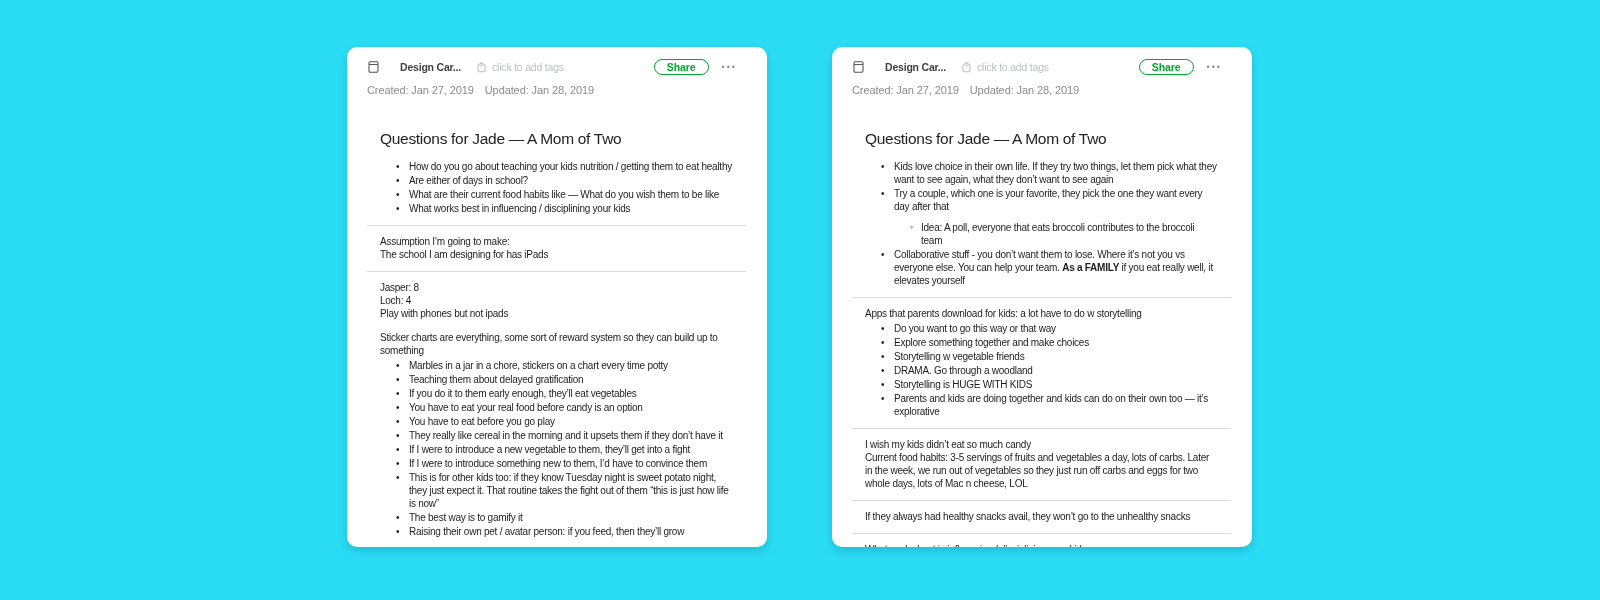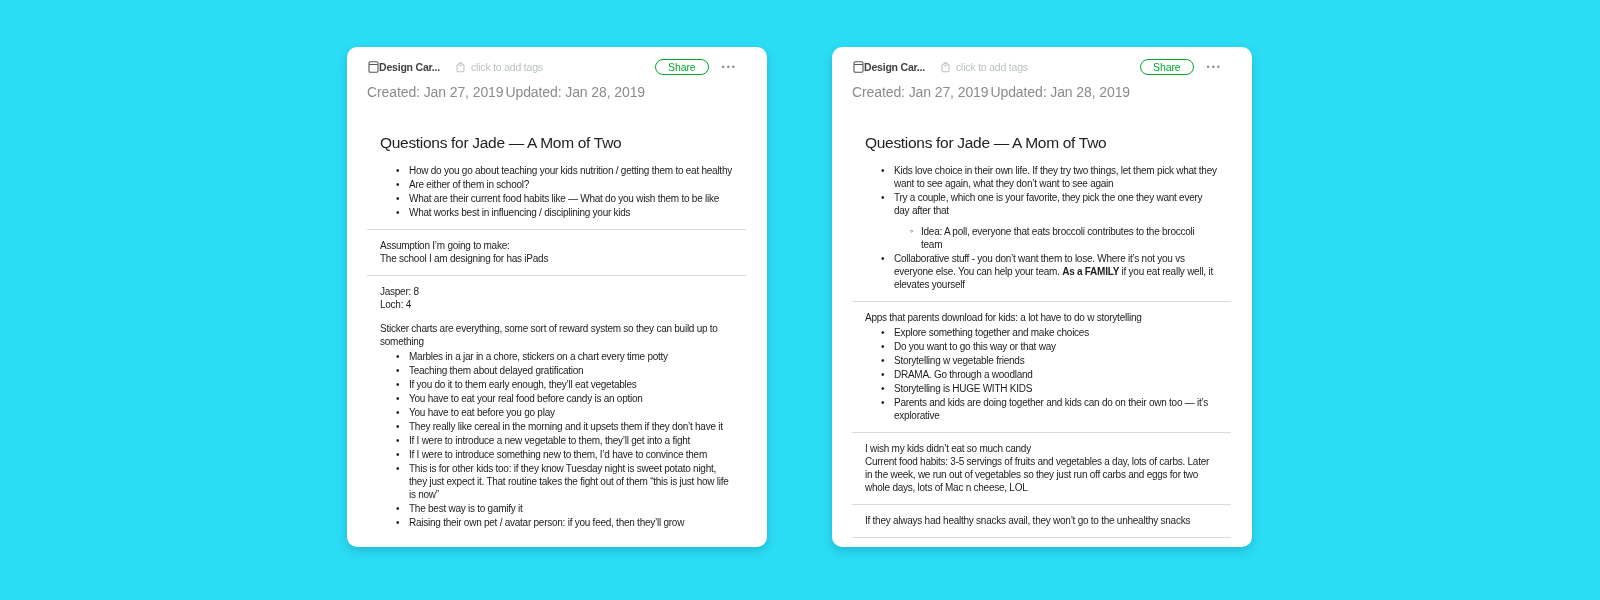--- a/index.html
+++ b/index.html
@@ -10,31 +10,31 @@
   }
   .card{
     position:absolute;top:47px;width:420px;height:500px;
     background:#fff;border-radius:10px;overflow:hidden;
     box-shadow:0 4px 10px rgba(0,70,95,.22);
   }
   .card.c0{left:347px}
   .card.c1{left:832px}
 
   .card-header{display:flex;align-items:center;padding:12px 30px 0 21px;}
-  .nb{display:flex;align-items:flex-end;gap:0;color:#404040;font-size:10.5px;font-weight:600;letter-spacing:-.2px;cursor:pointer}
+  .nb{display:flex;align-items:flex-end;gap:21px;color:#404040;font-size:10.5px;font-weight:600;letter-spacing:-.2px;cursor:pointer}
   .tags{display:flex;align-items:flex-start;gap:5px;margin-left:15px;color:#bcc0c2;font-size:10.5px;letter-spacing:-.2px;cursor:text}
   .spacer{flex:1}
   .share{
     background:#fff;border:1.5px solid var(--green,#00a82d);color:var(--green,#00a82d);
-    border-radius:11px;font-size:10.5px;font-weight:400;padding:2px 12px 0;
+    border-radius:11px;font-size:10.5px;font-weight:700;padding:2px 12px 0;
     font-family:"Liberation Sans",sans-serif;letter-spacing:-.1px;cursor:pointer;line-height:1.1;
   }
   .more{color:#8f8f8f;font-size:9px;letter-spacing:2px;margin-left:13px;cursor:pointer;user-select:none}
 
-  .card-meta{display:flex;gap:2px;padding:9px 21px 0 20px;color:#8b8b8b;font-size:14px;letter-spacing:-.1px}
+  .card-meta{display:flex;gap:11px;padding:9px 21px 0 20px;color:#8b8b8b;font-size:11px;letter-spacing:-.1px}
 
   .note-body{padding:2px 34px 0 33px;color:#1d1d1d;cursor:text}
   .note-title{font-size:15.5px;font-weight:500;letter-spacing:-.3px;color:#222;margin:31px 0 0;line-height:1.25}
   .blocks{font-size:10px;line-height:13px;letter-spacing:-.25px}
 
   .blk{margin-top:11px}
   .blk-hr{height:0;border:0;border-top:1px solid #dadada;margin:10px -13px 0}
   .blk-hr + .blk{margin-top:9px}
   .blk-p + .blk-ul{margin-top:2px}
   .p-line{min-height:13px}
@@ -73,33 +73,34 @@
   </div>
   <div class="card-meta">
     <span>Created: Jan 27, 2019</span>
     <span>Updated: Jan 28, 2019</span>
   </div>
   <div class="note-body">
     <h1 class="note-title">Questions for Jade — A Mom of Two</h1>
     <div class="blocks">
         <ul class="blk blk-ul">
           <li>How do you go about teaching your kids nutrition / getting them to eat healthy</li>
-          <li>Are either of them in school?</li>
+          <li>Are either of days in school?</li>
           <li>What are their current food habits like — What do you wish them to be like</li>
           <li>What works best in influencing / disciplining your kids</li>
         </ul>
         <div class="blk blk-hr"></div>
         <div class="blk blk-p">
           <div class="p-line">Assumption I’m going to make:</div>
           <div class="p-line">The school I am designing for has iPads</div>
         </div>
         <div class="blk blk-hr"></div>
         <div class="blk blk-p">
           <div class="p-line">Jasper: 8</div>
           <div class="p-line">Loch: 4</div>
+          <div class="p-line">Play with phones but not ipads</div>
         </div>
         <div class="blk blk-p">
           <div class="p-line">Sticker charts are everything, some sort of reward system so they can build up to something</div>
         </div>
         <ul class="blk blk-ul">
           <li>Marbles in a jar in a chore, stickers on a chart every time potty</li>
           <li>Teaching them about delayed gratification</li>
           <li>If you do it to them early enough, they’ll eat vegetables</li>
           <li>You have to eat your real food before candy is an option</li>
           <li>You have to eat before you go play</li>
@@ -146,22 +147,22 @@
           <li>Try a couple, which one is your favorite, they pick the one they want every day after that<ul class="sub">
               <li>Idea: A poll, everyone that eats broccoli contributes to the broccoli team</li>
             </ul></li>
           <li><span>Collaborative stuff - you don’t want them to lose. Where it’s not you vs everyone else. You can help your team. </span><span class="b">As a FAMILY</span><span> if you eat really well, it elevates yourself</span></li>
         </ul>
         <div class="blk blk-hr"></div>
         <div class="blk blk-p">
           <div class="p-line">Apps that parents download for kids: a lot have to do w storytelling</div>
         </div>
         <ul class="blk blk-ul">
+          <li>Do you want to go this way or that way</li>
           <li>Explore something together and make choices</li>
-          <li>Do you want to go this way or that way</li>
           <li>Storytelling w vegetable friends</li>
           <li>DRAMA. Go through a woodland</li>
           <li>Storytelling is HUGE WITH KIDS</li>
           <li>Parents and kids are doing together and kids can do on their own too — it’s explorative</li>
         </ul>
         <div class="blk blk-hr"></div>
         <div class="blk blk-p">
           <div class="p-line">I wish my kids didn’t eat so much candy</div>
           <div class="p-line">Current food habits: 3-5 servings of fruits and vegetables a day, lots of carbs. Later in the week, we run out of vegetables so they just run off carbs and eggs for two whole days, lots of Mac n cheese, LOL</div>
         </div>

